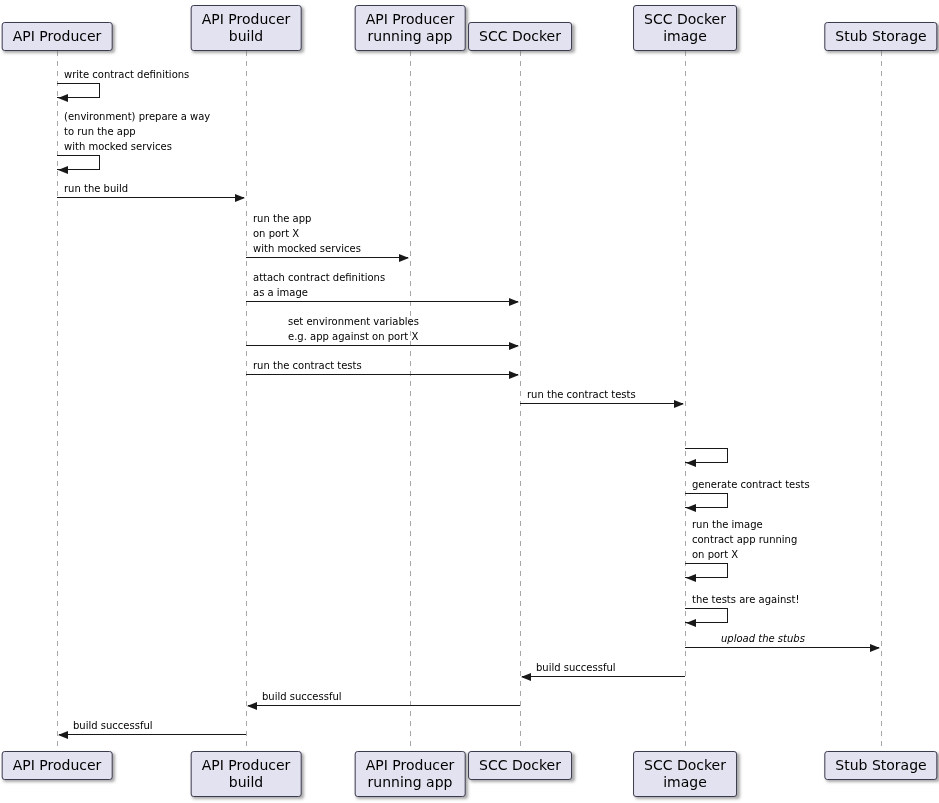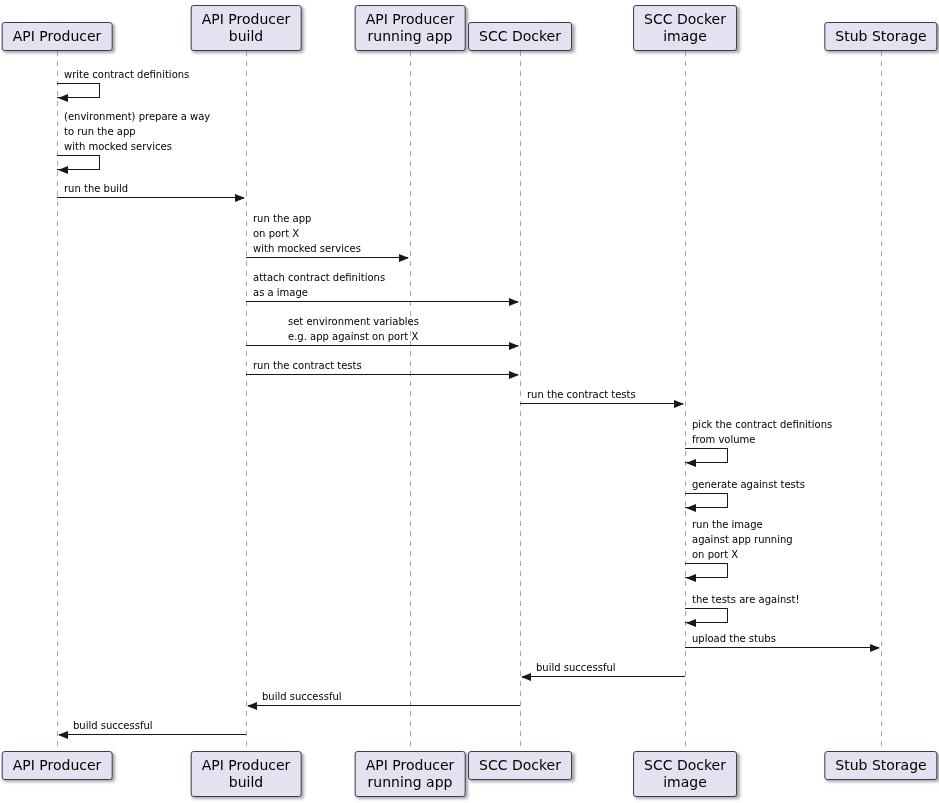--- a/index.html
+++ b/index.html
@@ -148,52 +148,48 @@
     <div class="msg-label" style="left: 253px; top: 358px;">
       <div>run the contract tests</div>
     </div>
     <div class="mline" style="left: 246px; top: 374px; width: 272px; height: 1px;"></div>
     <div class="ah right" style="left: 509px; top: 370.5px;"></div>
     <div class="msg-label" style="left: 527px; top: 387px;">
       <div>run the contract tests</div>
     </div>
     <div class="mline" style="left: 520px; top: 403px; width: 163px; height: 1px;"></div>
     <div class="ah right" style="left: 674px; top: 399.5px;"></div>
-    <div class="msg-label" style="left: 692px; top: 417px;">
-      <div>pick the contract definitions</div>
-      <div>from volume</div>
-    </div>
     <div class="mline" style="left: 685px; top: 448px; width: 42px; height: 1px;"></div>
     <div class="mline" style="left: 727px; top: 448px; width: 1px; height: 15px;"></div>
     <div class="mline" style="left: 685px; top: 462px; width: 42px; height: 1px;"></div>
     <div class="ah left" style="left: 686px; top: 458.5px;"></div>
     <div class="msg-label" style="left: 692px; top: 477px;">
-      <div>generate against tests</div>
+      <div>generate contract tests</div>
     </div>
     <div class="mline" style="left: 685px; top: 493px; width: 42px; height: 1px;"></div>
     <div class="mline" style="left: 727px; top: 493px; width: 1px; height: 15px;"></div>
     <div class="mline" style="left: 685px; top: 507px; width: 42px; height: 1px;"></div>
     <div class="ah left" style="left: 686px; top: 503.5px;"></div>
     <div class="msg-label" style="left: 692px; top: 517px;">
       <div>run the image</div>
-      <div>against app running</div>
+      <div>contract app running</div>
       <div>on port X</div>
     </div>
     <div class="mline" style="left: 685px; top: 563px; width: 42px; height: 1px;"></div>
     <div class="mline" style="left: 727px; top: 563px; width: 1px; height: 15px;"></div>
     <div class="mline" style="left: 685px; top: 577px; width: 42px; height: 1px;"></div>
     <div class="ah left" style="left: 686px; top: 573.5px;"></div>
     <div class="msg-label" style="left: 692px; top: 592px;">
       <div>the tests are against!</div>
     </div>
     <div class="mline" style="left: 685px; top: 608px; width: 42px; height: 1px;"></div>
     <div class="mline" style="left: 727px; top: 608px; width: 1px; height: 15px;"></div>
     <div class="mline" style="left: 685px; top: 622px; width: 42px; height: 1px;"></div>
     <div class="ah left" style="left: 686px; top: 618.5px;"></div>
-    <div class="msg-label" style="left: 692px; top: 631px;">
+    <div class="msg-label" style="left: 721px; top: 631px; font-style: italic;">
       <div>upload the stubs</div>
     </div>
     <div class="mline" style="left: 685px; top: 647px; width: 194px; height: 1px;"></div>
     <div class="ah right" style="left: 870px; top: 643.5px;"></div>
     <div class="msg-label" style="left: 536px; top: 660px;">
       <div>build successful</div>
     </div>
     <div class="mline" style="left: 522px; top: 676px; width: 163px; height: 1px;"></div>
     <div class="ah left" style="left: 521px; top: 672.5px;"></div>
     <div class="msg-label" style="left: 262px; top: 689px;">

